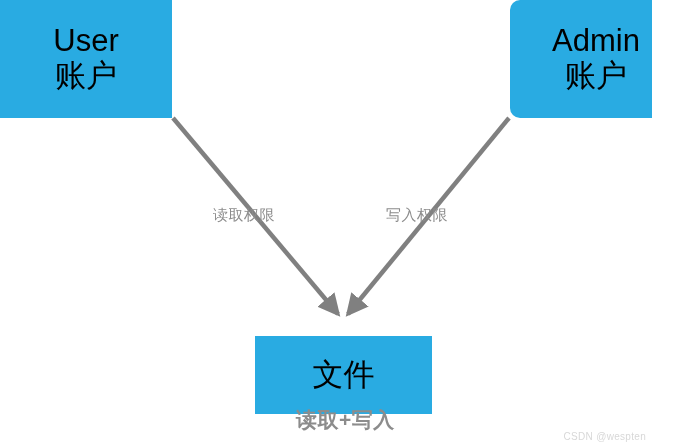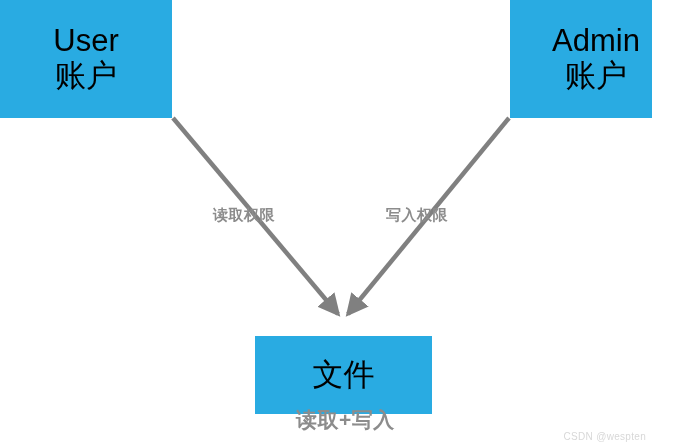--- a/index.html
+++ b/index.html
@@ -40,40 +40,41 @@
     width: 172px;
     height: 118px;
     font-size: 31px;
   }
   #node-admin {
     left: 510px;
     top: 0px;
     width: 172px;
     height: 118px;
     font-size: 31px;
+    border-radius: 10px;
   }
   #node-file {
     left: 255px;
     top: 336px;
     width: 177px;
     height: 78px;
     font-size: 31px;
   }
   #edges {
     position: absolute;
     left: 0;
     top: 0;
     width: 682px;
     height: 447px;
   }
   .edge-label {
     position: absolute;
     color: #8c8c8c;
     font-size: 15px;
-    font-weight: bold;
+    font-weight: normal;
     white-space: nowrap;
     letter-spacing: 0.5px;
   }
   #label-read {
     left: 213px;
     top: 206px;
   }
   #label-write {
     left: 386px;
     top: 206px;

